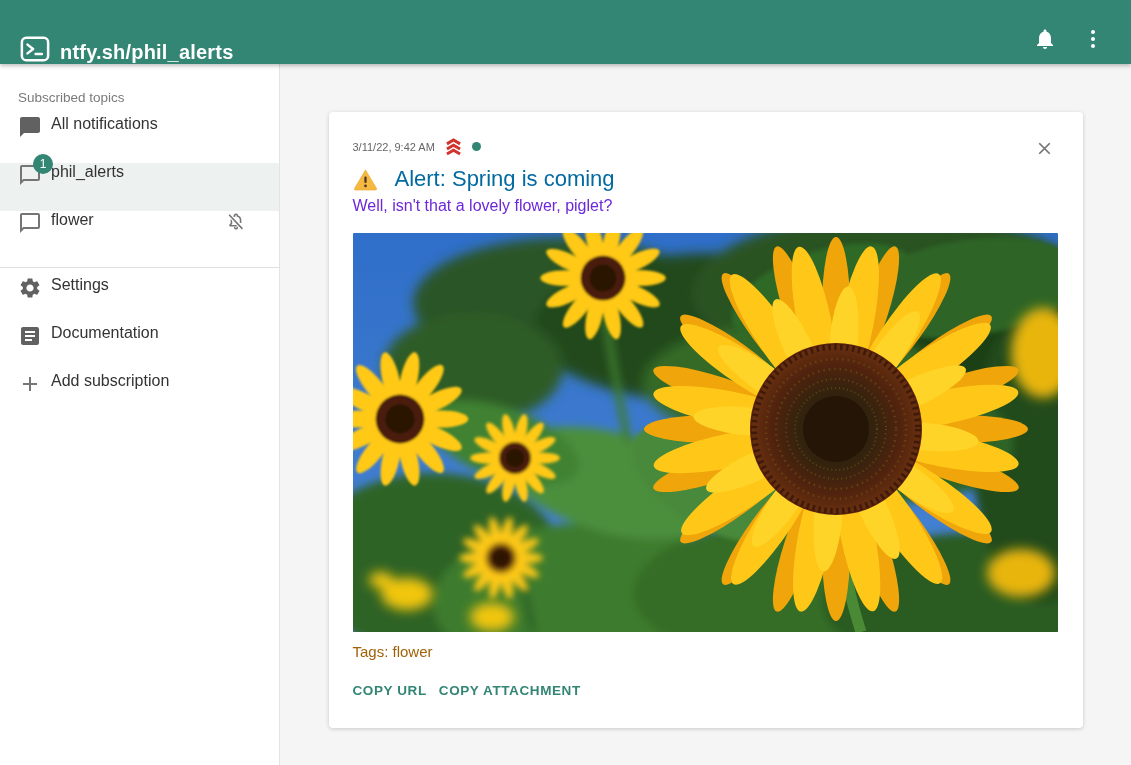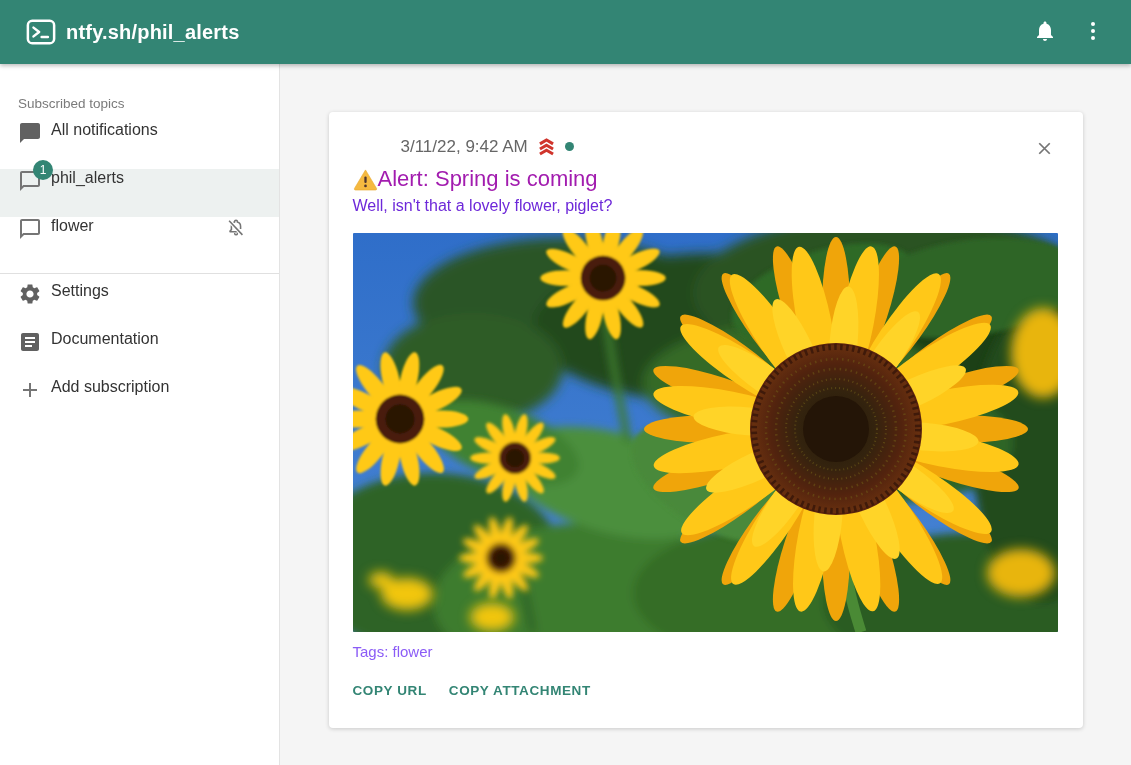--- a/index.html
+++ b/index.html
@@ -2,32 +2,32 @@
 <html><head>
 <meta charset="utf-8">
 <style>
   * { box-sizing: border-box; margin: 0; padding: 0; }
   html,body { width:1131px; height:765px; overflow:hidden; }
   body { font-family:"Liberation Sans", sans-serif; background:#f5f5f5; }
 
   
   .appbar{
     height:64px; background:#338574; color:#fff;
-    display:flex; align-items:center; padding:0 14px 0 26px;
+    display:flex; align-items:flex-end; padding:0 14px 0 20px;
     box-shadow:0 2px 4px rgba(0,0,0,.25); position:relative; z-index:5;
   }
   .appbar .logo{ width:30px; height:30px; flex:none; }
   .appbar .title{ font-size:20px; font-weight:bold; margin-left:10px; letter-spacing:.2px; }
   .appbar .spacer{ flex:1; }
   .iconbtn{ width:48px; height:48px; border:none; background:transparent; color:#fff;
     display:flex; align-items:center; justify-content:center; cursor:pointer; border-radius:50%; }
 
   
   .shell{ display:flex; height:701px; }
-  .sidebar{ width:280px; flex:none; background:#fff; border-right:1px solid #e3e3e3; padding-top:14px; }
+  .sidebar{ width:280px; flex:none; background:#fff; border-right:1px solid #e3e3e3; padding-top:8px; }
   .main{ flex:1; overflow:auto; }
 
   
   .section-label{ font-size:13.5px; color:#7a7a7a; padding:18px 18px 10px 18px; }
   .nav-row{ height:48px; display:flex; align-items:flex-start; padding:0 16px 0 18px;
     font-size:16px; color:#333; cursor:pointer; }
   .nav-row.selected{ background:#edf1f0; }
   .nav-row .ic{ width:24px; height:24px; margin-right:9px; flex:none; position:relative;
     display:flex; align-items:center; justify-content:center; color:#757575; }
   .nav-row .ic svg{ display:block; }
@@ -38,27 +38,27 @@
   .sb-divider{ height:1px; background:#e0e0e0; margin:8px 0; }
 
   
   .card{
     width:754px; margin:48px auto 0; background:#fff; border-radius:4px;
     box-shadow:0 1px 4px rgba(0,0,0,.18); padding:24px 24px 26px; position:relative;
   }
   .close-btn{ position:absolute; top:24px; right:24px; width:28px; height:28px;
     border:none; background:transparent; cursor:pointer; color:#757575;
     display:flex; align-items:center; justify-content:center; border-radius:50%; }
-  .dateline{ display:flex; align-items:center; gap:6px; color:#666; font-size:17px;margin-left:48px; }
-  .ntitle{ margin-top:9px; font-size:22px; color:#a21caf; display:flex; align-items:center; gap:0; }
+  .dateline{ display:flex; align-items:center; gap:6px; color:#666; font-size:11px; }
+  .ntitle{ margin-top:9px; font-size:22px; color:#0369a1; display:flex; align-items:center; gap:17px; }
   .nbody{ margin-top:5px; font-size:16px; color:#6d28d9; }
   .attach{ margin-top:18px; width:705px; height:399px; cursor:pointer; border-radius:1px; overflow:hidden; }
   .attach svg{ display:block; }
-  .tags{ margin-top:11px; font-size:15px; color:#8b5cf6; }
-  .actions{ margin-top:19px; display:flex; gap:22px; }
+  .tags{ margin-top:11px; font-size:15px; color:#a16207; }
+  .actions{ margin-top:19px; display:flex; gap:12px; }
   .actions button{ border:none; background:transparent; color:#338574; font-family:inherit;
     font-size:13.5px; font-weight:bold; letter-spacing:.6px; cursor:pointer; padding:4px 0; }
 </style>
 </head>
 <body>
 
 <header class="appbar">
   <span class="logo">
     <svg viewBox="0 0 24 24" width="30" height="30">
       <rect x="1.5" y="3" width="21" height="18" rx="3.5" fill="none" stroke="#fff" stroke-width="2"></rect>

